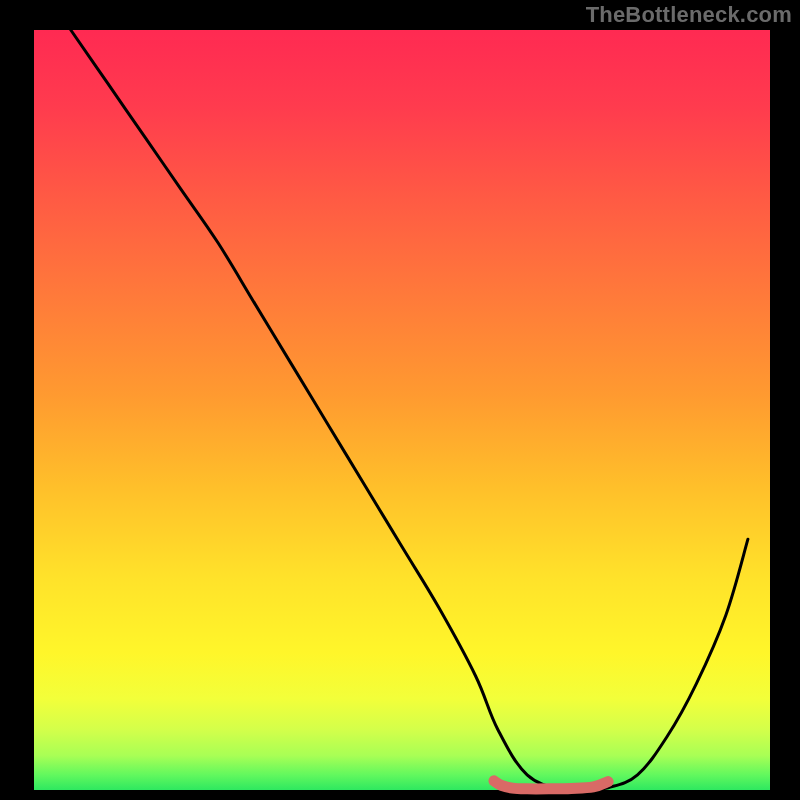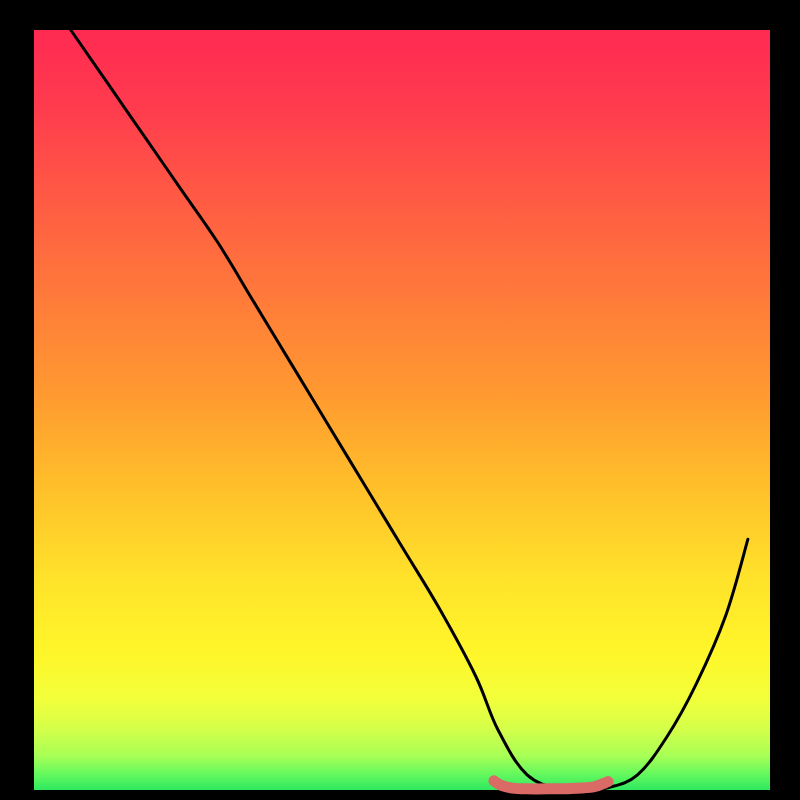--- a/index.html
+++ b/index.html
@@ -32,20 +32,21 @@
     top: 0;
     left: 0;
     width: 800px;
     height: 800px;
   }
 </style>
 </head>
 <body>
 
 <div class="container">
+  <div class="watermark">TheBottleneck.com</div>
   <svg class="plot" viewBox="0 0 800 800" preserveAspectRatio="none">
     <defs>
       <linearGradient id="bg-grad" x1="0" y1="0" x2="0" y2="1">
           <stop offset="0%" stop-color="#ff2a52"></stop>
           <stop offset="10%" stop-color="#ff3b4e"></stop>
           <stop offset="22%" stop-color="#ff5a44"></stop>
           <stop offset="35%" stop-color="#ff7a3a"></stop>
           <stop offset="48%" stop-color="#ff9a30"></stop>
           <stop offset="60%" stop-color="#ffbf2a"></stop>
           <stop offset="72%" stop-color="#ffe22a"></stop>

